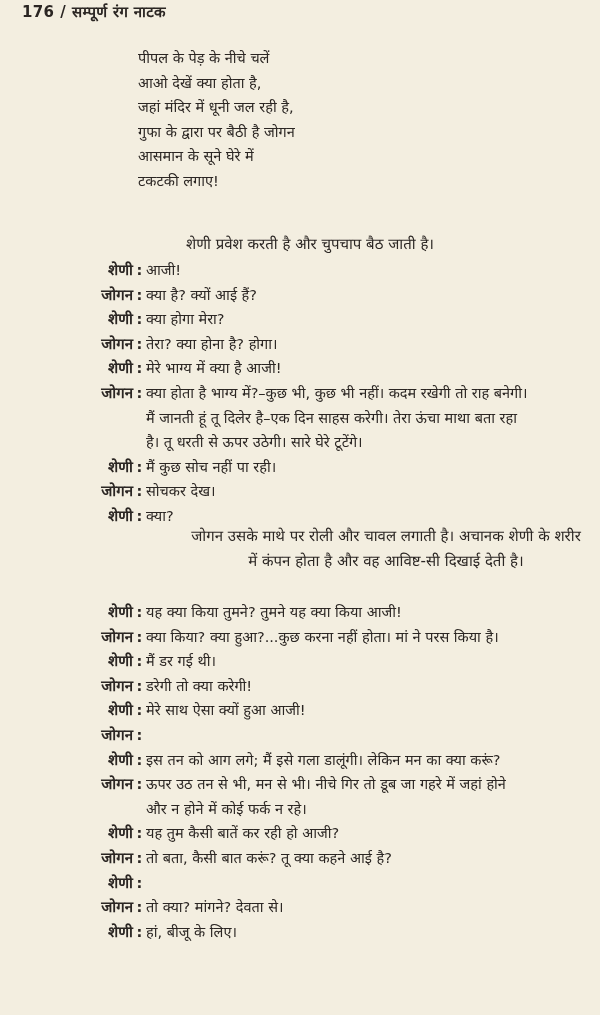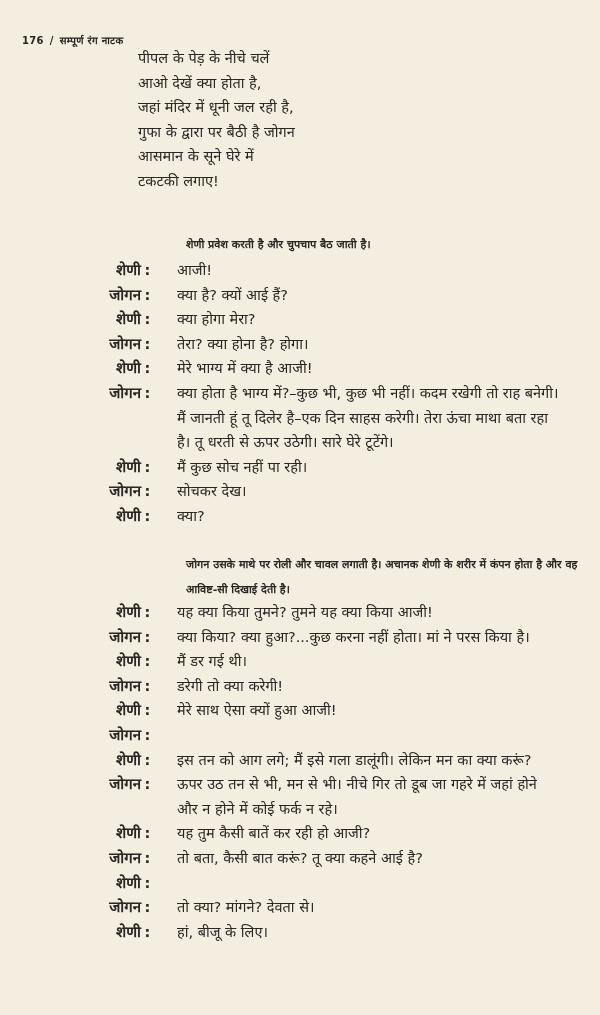--- a/index.html
+++ b/index.html
@@ -5,45 +5,45 @@
   html, body { margin: 0; padding: 0; }
   body {
     width: 600px; height: 1015px; overflow: hidden;
     background: #f3eee0;
     color: #2b2623;
     font-family: "DejaVu Sans", sans-serif;
     position: relative;
   }
   .page { position: absolute; left: 0; top: 0; width: 600px; height: 1015px; }
   .running-head {
-    position: absolute; left: 22px; top: 33px;
-    font-size: 10px; font-weight: bold; letter-spacing: 0.3px;
+    position: absolute; left: 22px; top: 1px;
+    font-size: 15px; font-weight: bold; letter-spacing: 0.3px;
   }
   .running-head .sep { margin: 0 6px; }
   .verse {
     position: absolute; left: 138px; top: 46px;
     font-size: 14.5px; line-height: 24.6px;
   }
   .verse div { white-space: nowrap; }
   .stage {
     position: absolute; left: 186px;
-    font-size: 11px; font-weight: bold; line-height: 25px;
+    font-size: 15px; font-weight: normal; line-height: 25px;
     width: 400px;
   }
   .stage.one { top: 232px; left: 186px; text-align: left; white-space: nowrap; }
-  .stage.two { top: 552px; }
-  .dialog { position: absolute; left: 16px; width: 533px; }
+  .stage.two { top: 524px; text-align: center; }
+  .dialog { position: absolute; left: 8px; width: 533px; }
   .line { display: flex; font-size: 14.5px; line-height: 24.6px; }
   .speaker {
     width: 125px; text-align: right; font-weight: bold; font-size: 15px;
     flex: 0 0 125px;
   }
   .colon { width: 13px; flex: 0 0 13px; text-align: center; font-weight: bold; }
   .speech { width: 448px; flex: 0 0 448px; text-align: justify; text-align-last: left; }
-  .speech span { display: block; margin-left: 23px; }
+  .speech span { display: block; }
 </style>
 </head>
 <body>
 
 <div class="page">
 
   <div class="running-head">
     <span>176</span><span class="sep">/</span><span>सम्पूर्ण रंग नाटक</span>
   </div>
 

